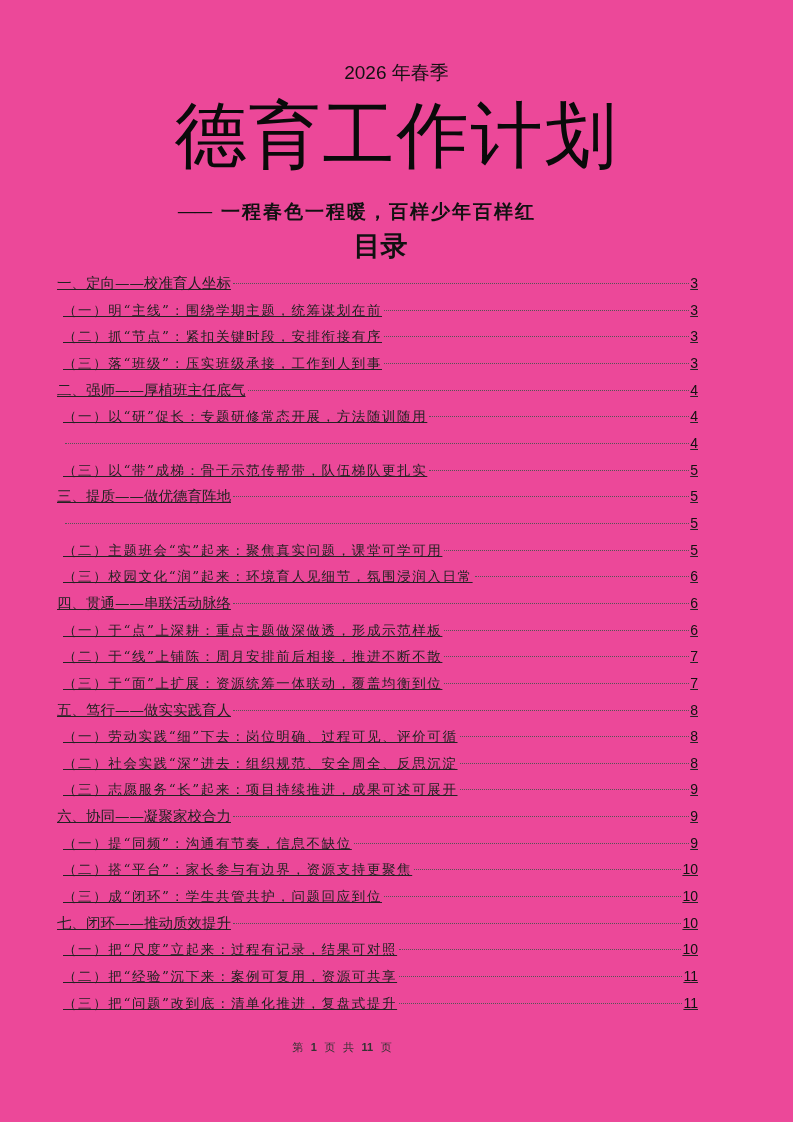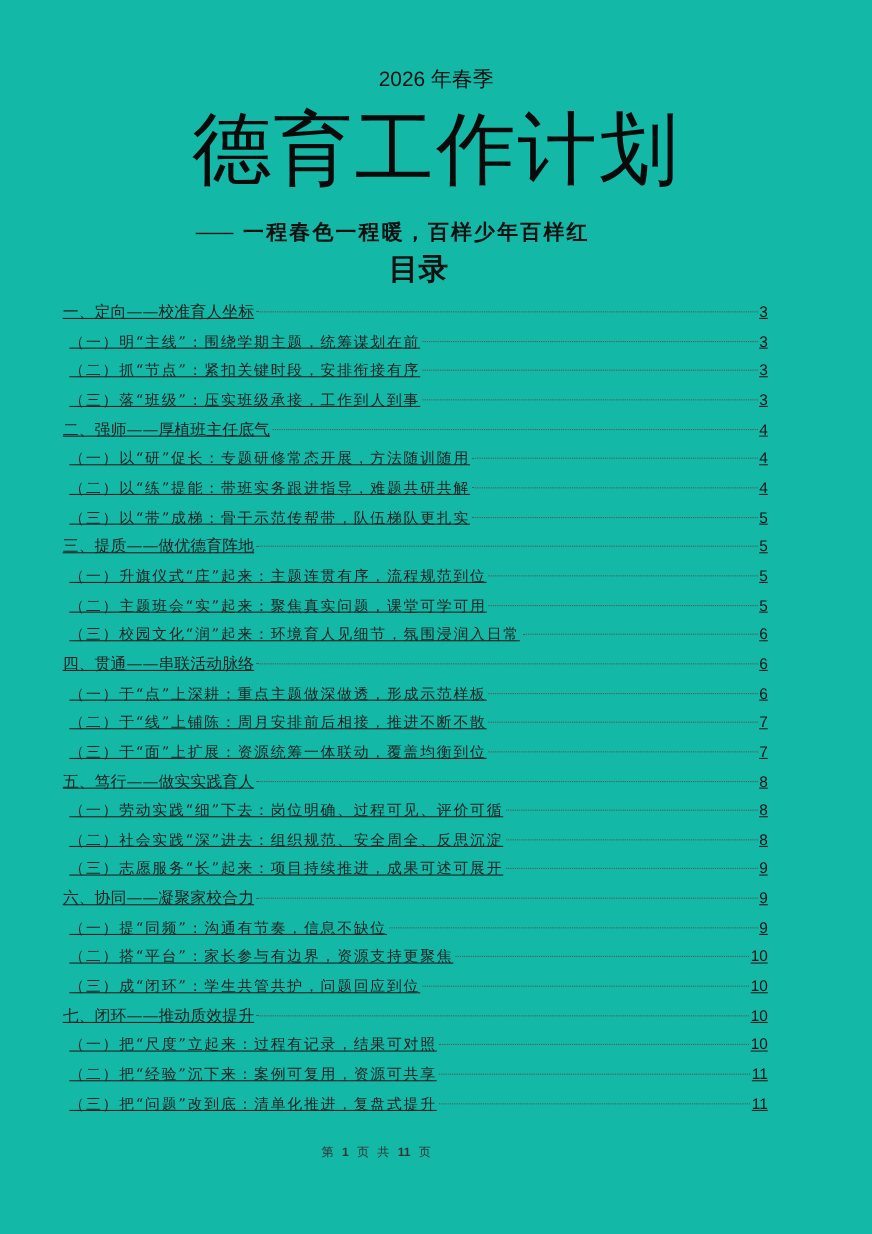--- a/index.html
+++ b/index.html
@@ -13,21 +13,21 @@
     position: relative;
     overflow: hidden;
     color: #111111;
     font-family: "DejaVu Serif", "Liberation Serif", serif;
   }
   .page {
     position: absolute;
     left: 0; top: 0;
     width: 793px;
     height: 1122px;
-    background: #14b8a6;
+    background: #ec4899;
   }
   .year {
     position: absolute;
     top: 59px;
     left: 0;
     width: 793px;
     text-align: center;
     font-family: "Liberation Sans", "DejaVu Sans", sans-serif;
     font-size: 19px;
     line-height: 28px;
@@ -180,36 +180,34 @@
         <span class="toc-label">二、强师——厚植班主任底气</span>
         <span class="toc-leader"></span>
         <span class="toc-page">4</span>
       </div>
       <div class="toc-row level-2">
         <span class="toc-label">（一）以“研”促长：专题研修常态开展，方法随训随用</span>
         <span class="toc-leader"></span>
         <span class="toc-page">4</span>
       </div>
       <div class="toc-row level-2">
-        <span class="toc-label">（二）以“练”提能：带班实务跟进指导，难题共研共解</span>
         <span class="toc-leader"></span>
         <span class="toc-page">4</span>
       </div>
       <div class="toc-row level-2">
         <span class="toc-label">（三）以“带”成梯：骨干示范传帮带，队伍梯队更扎实</span>
         <span class="toc-leader"></span>
         <span class="toc-page">5</span>
       </div>
       <div class="toc-row level-1">
         <span class="toc-label">三、提质——做优德育阵地</span>
         <span class="toc-leader"></span>
         <span class="toc-page">5</span>
       </div>
       <div class="toc-row level-2">
-        <span class="toc-label">（一）升旗仪式“庄”起来：主题连贯有序，流程规范到位</span>
         <span class="toc-leader"></span>
         <span class="toc-page">5</span>
       </div>
       <div class="toc-row level-2">
         <span class="toc-label">（二）主题班会“实”起来：聚焦真实问题，课堂可学可用</span>
         <span class="toc-leader"></span>
         <span class="toc-page">5</span>
       </div>
       <div class="toc-row level-2">
         <span class="toc-label">（三）校园文化“润”起来：环境育人见细节，氛围浸润入日常</span>

